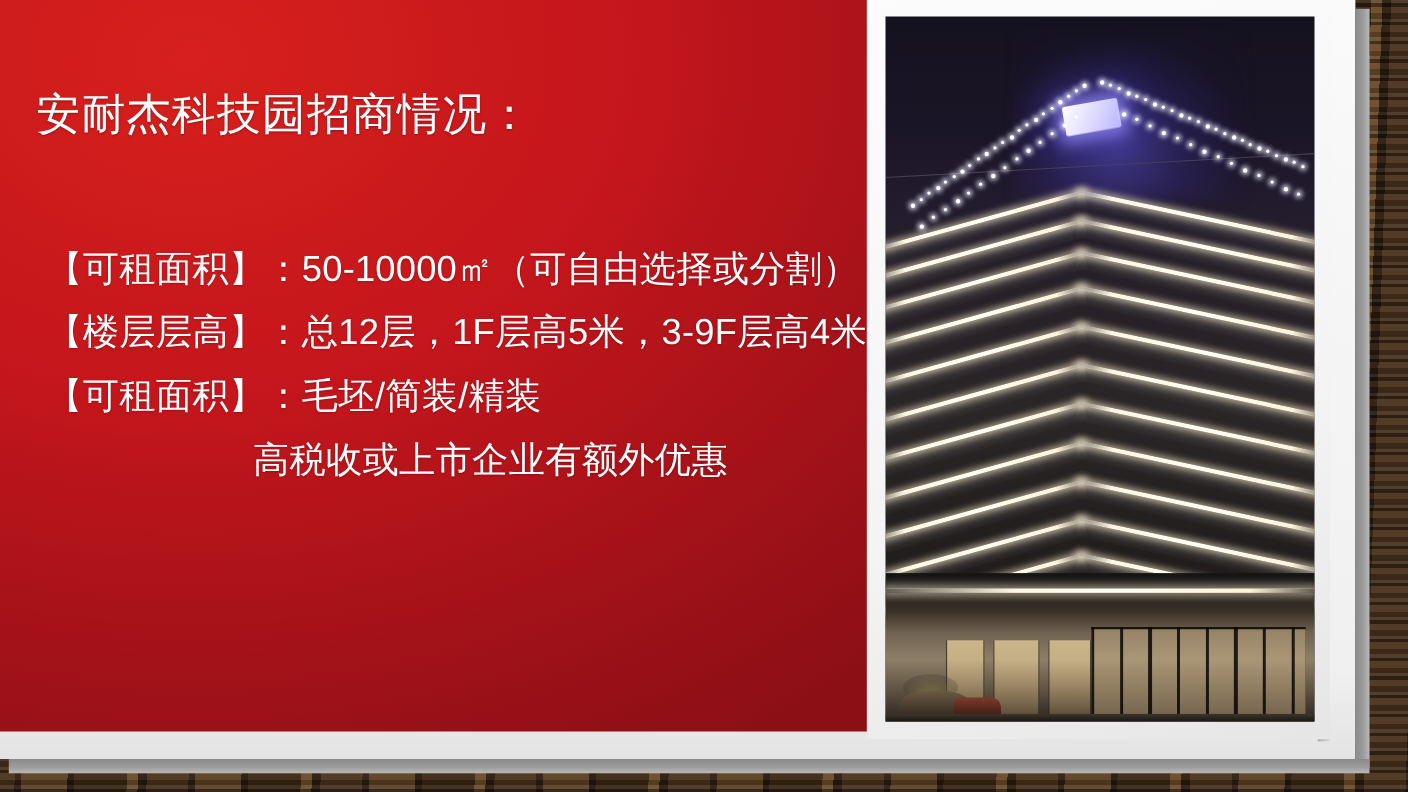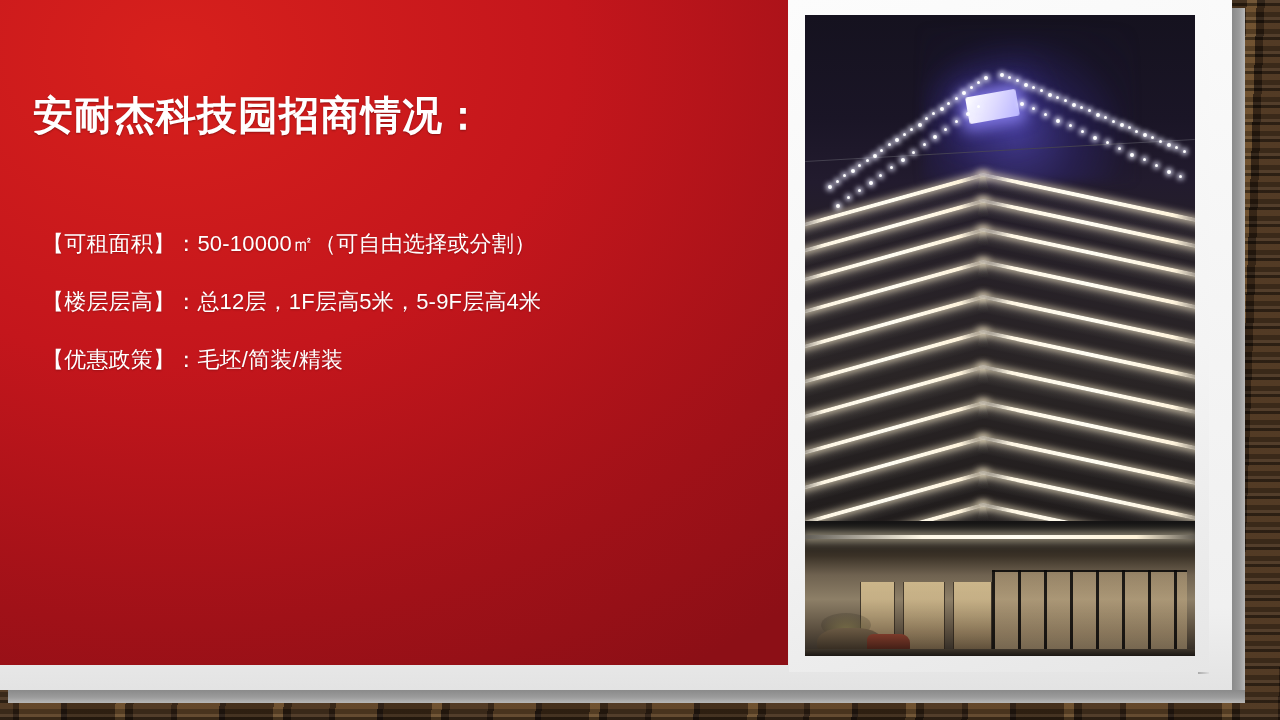--- a/index.html
+++ b/index.html
@@ -74,24 +74,24 @@
     top: 0;
     width: 788px;
     height: 665px;
     background:
       radial-gradient(ellipse 120% 110% at 22% 8%, #d7201c 0%, #c4161c 42%, #a01118 78%, #8c0f16 100%);
   }
 
   #headline {
     position: absolute;
     left: 33px;
-    top: 88px;
+    top: 76px;
     color: #ffffff;
     font-size: 40px;
-    font-weight: bold;
+    font-weight: normal;
     letter-spacing: 1px;
     white-space: nowrap;
     text-shadow: 0 1px 2px rgba(0,0,0,0.30);
   }
 
   #subhead {
     position: absolute;
     left: 38px;
     top: 160px;
     color: #ffffff;
@@ -104,21 +104,21 @@
 
   #bullet-list {
     position: absolute;
     left: 42px;
     top: 215px;
     width: 740px;
   }
 
   .bullet-row {
     color: #ffffff;
-    font-size: 22px;
+    font-size: 33px;
     font-weight: 400;
     line-height: 58px;
     white-space: nowrap;
     letter-spacing: 0.2px;
     text-shadow: 0 1px 2px rgba(0,0,0,0.22);
   }
   .bullet-row.indented { padding-left: 188px; }
 
   
   #photo-frame {
@@ -327,22 +327,23 @@
   <div id="slide-shadow-right"></div>
   <div id="slide-shadow-bottom"></div>
 
   <div id="red-panel">
 
     <div id="headline">安耐杰科技园招商情况：</div>
 
 
     <div id="bullet-list">
       <div class="bullet-row">【可租面积】：50-10000㎡（可自由选择或分割）</div>
-      <div class="bullet-row">【楼层层高】：总12层，1F层高5米，5-9F层高4米</div>
-      <div class="bullet-row">【优惠政策】：毛坯/简装/精装</div>
+      <div class="bullet-row">【楼层层高】：总12层，1F层高5米，3-9F层高4米</div>
+      <div class="bullet-row">【可租面积】：毛坯/简装/精装</div>
+      <div class="bullet-row indented">高税收或上市企业有额外优惠</div>
     </div>
 
   </div>
 
   <div id="photo-frame-shadow"></div>
   <div id="photo-frame">
     <div id="building-photo">
 
       <div class="sky-glow"></div>
       <div class="power-line"></div>

